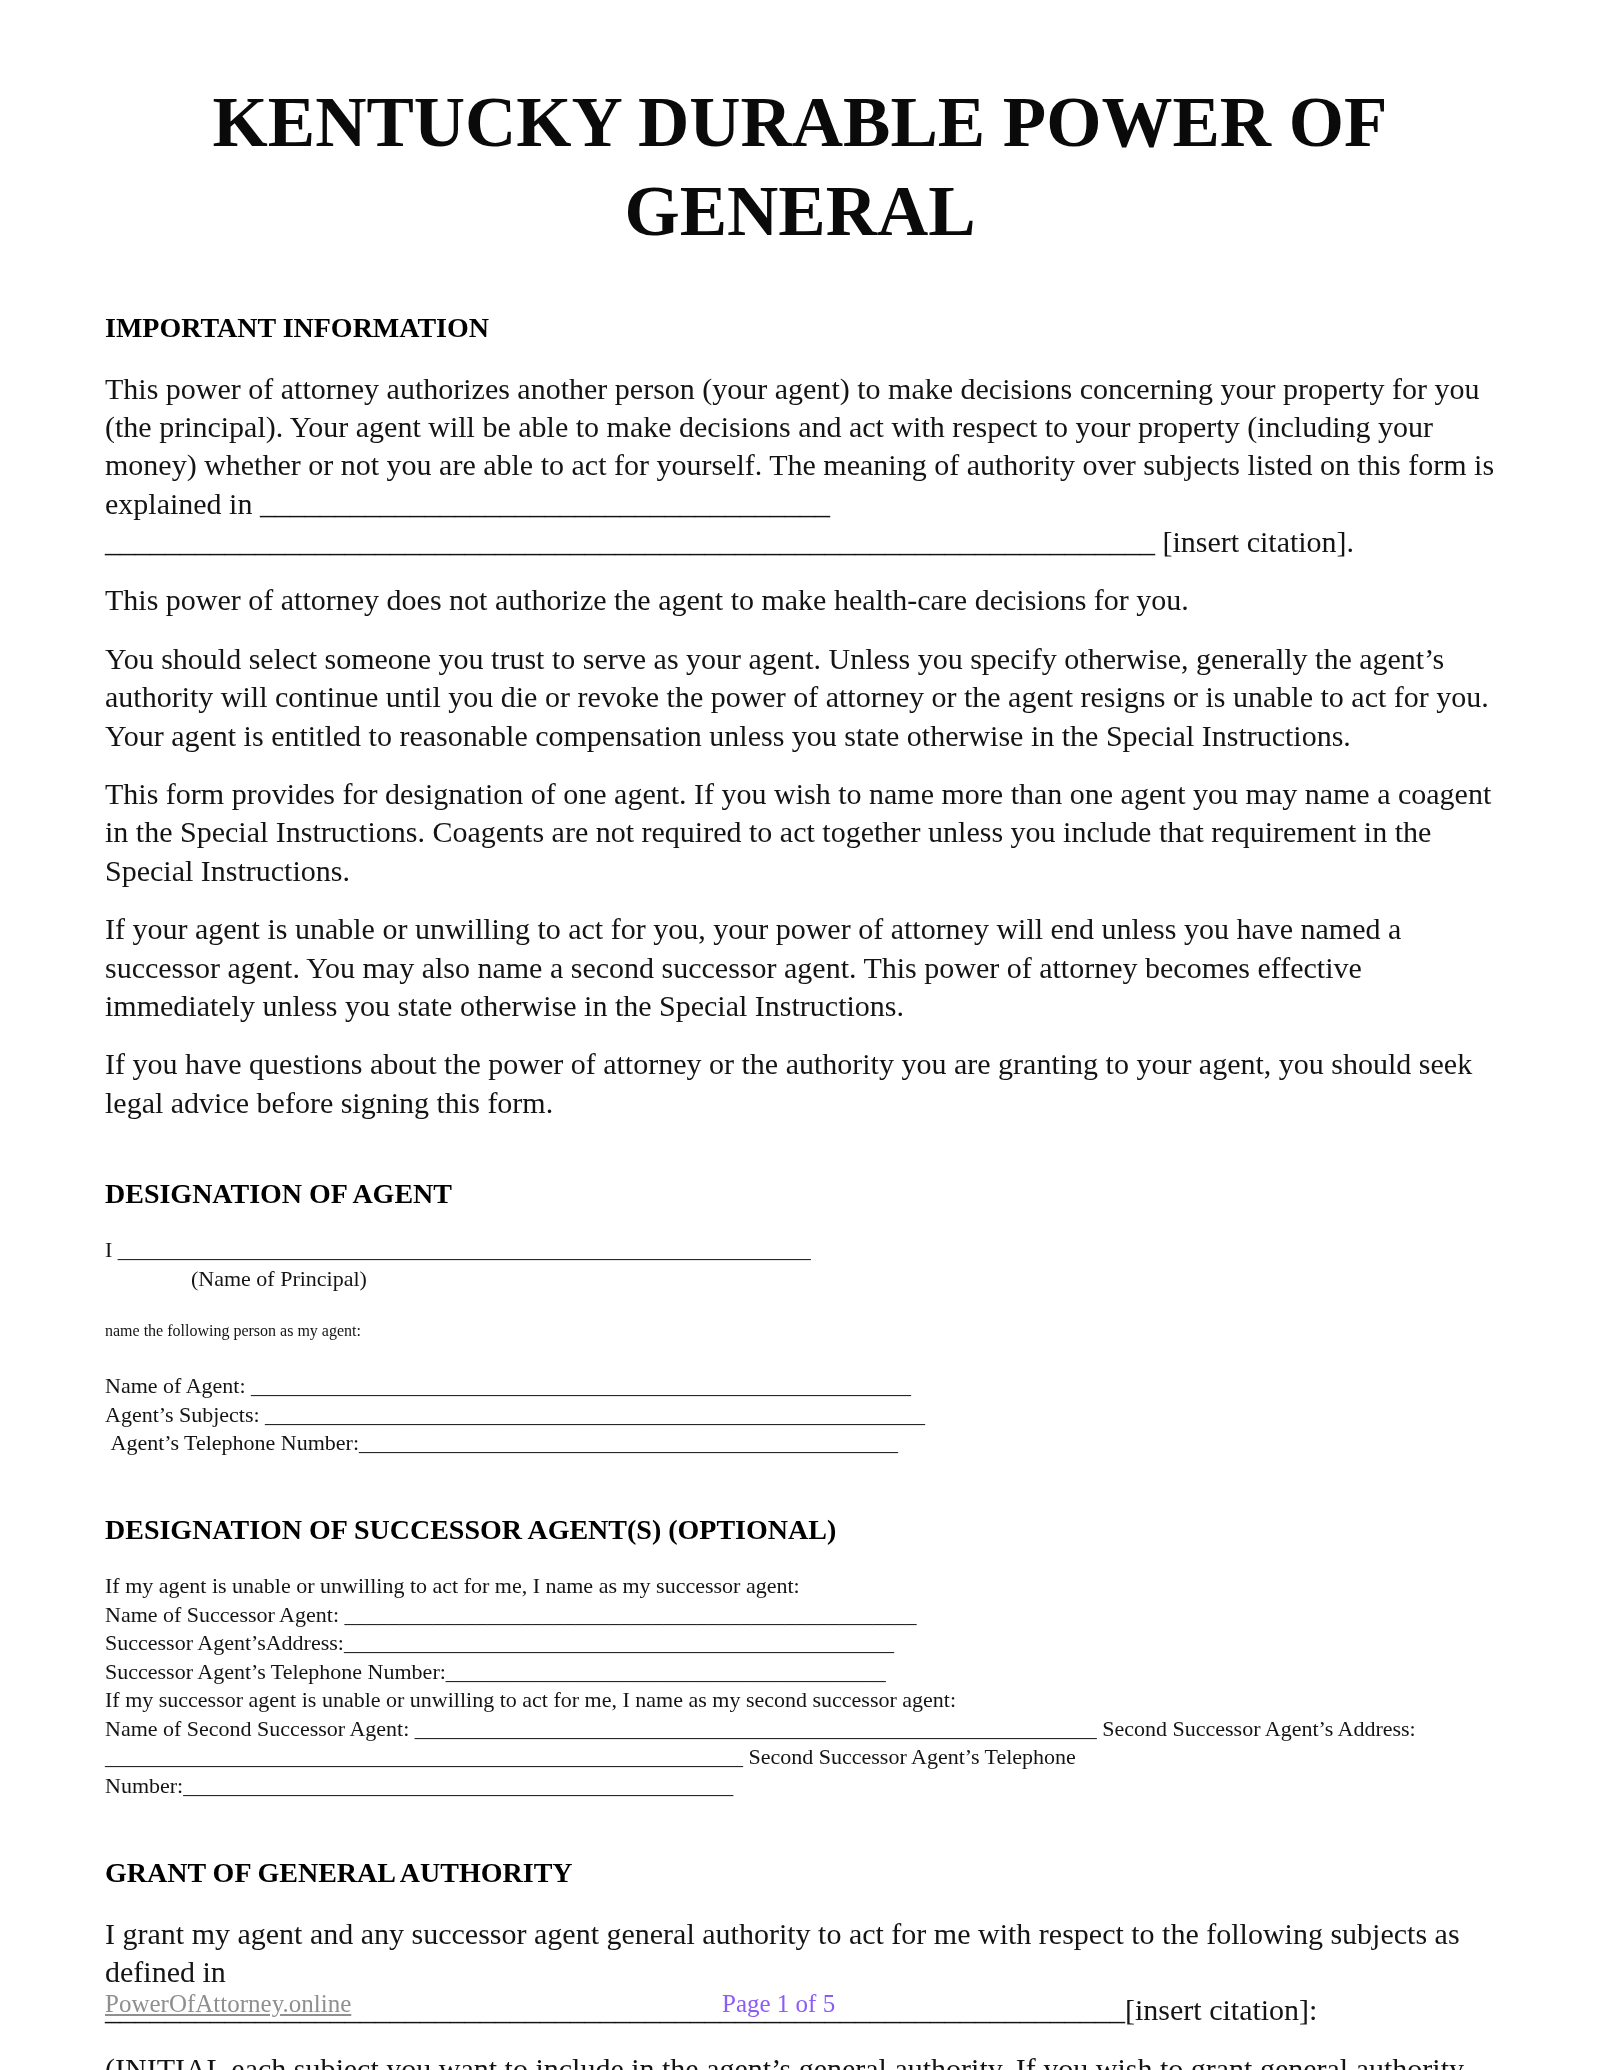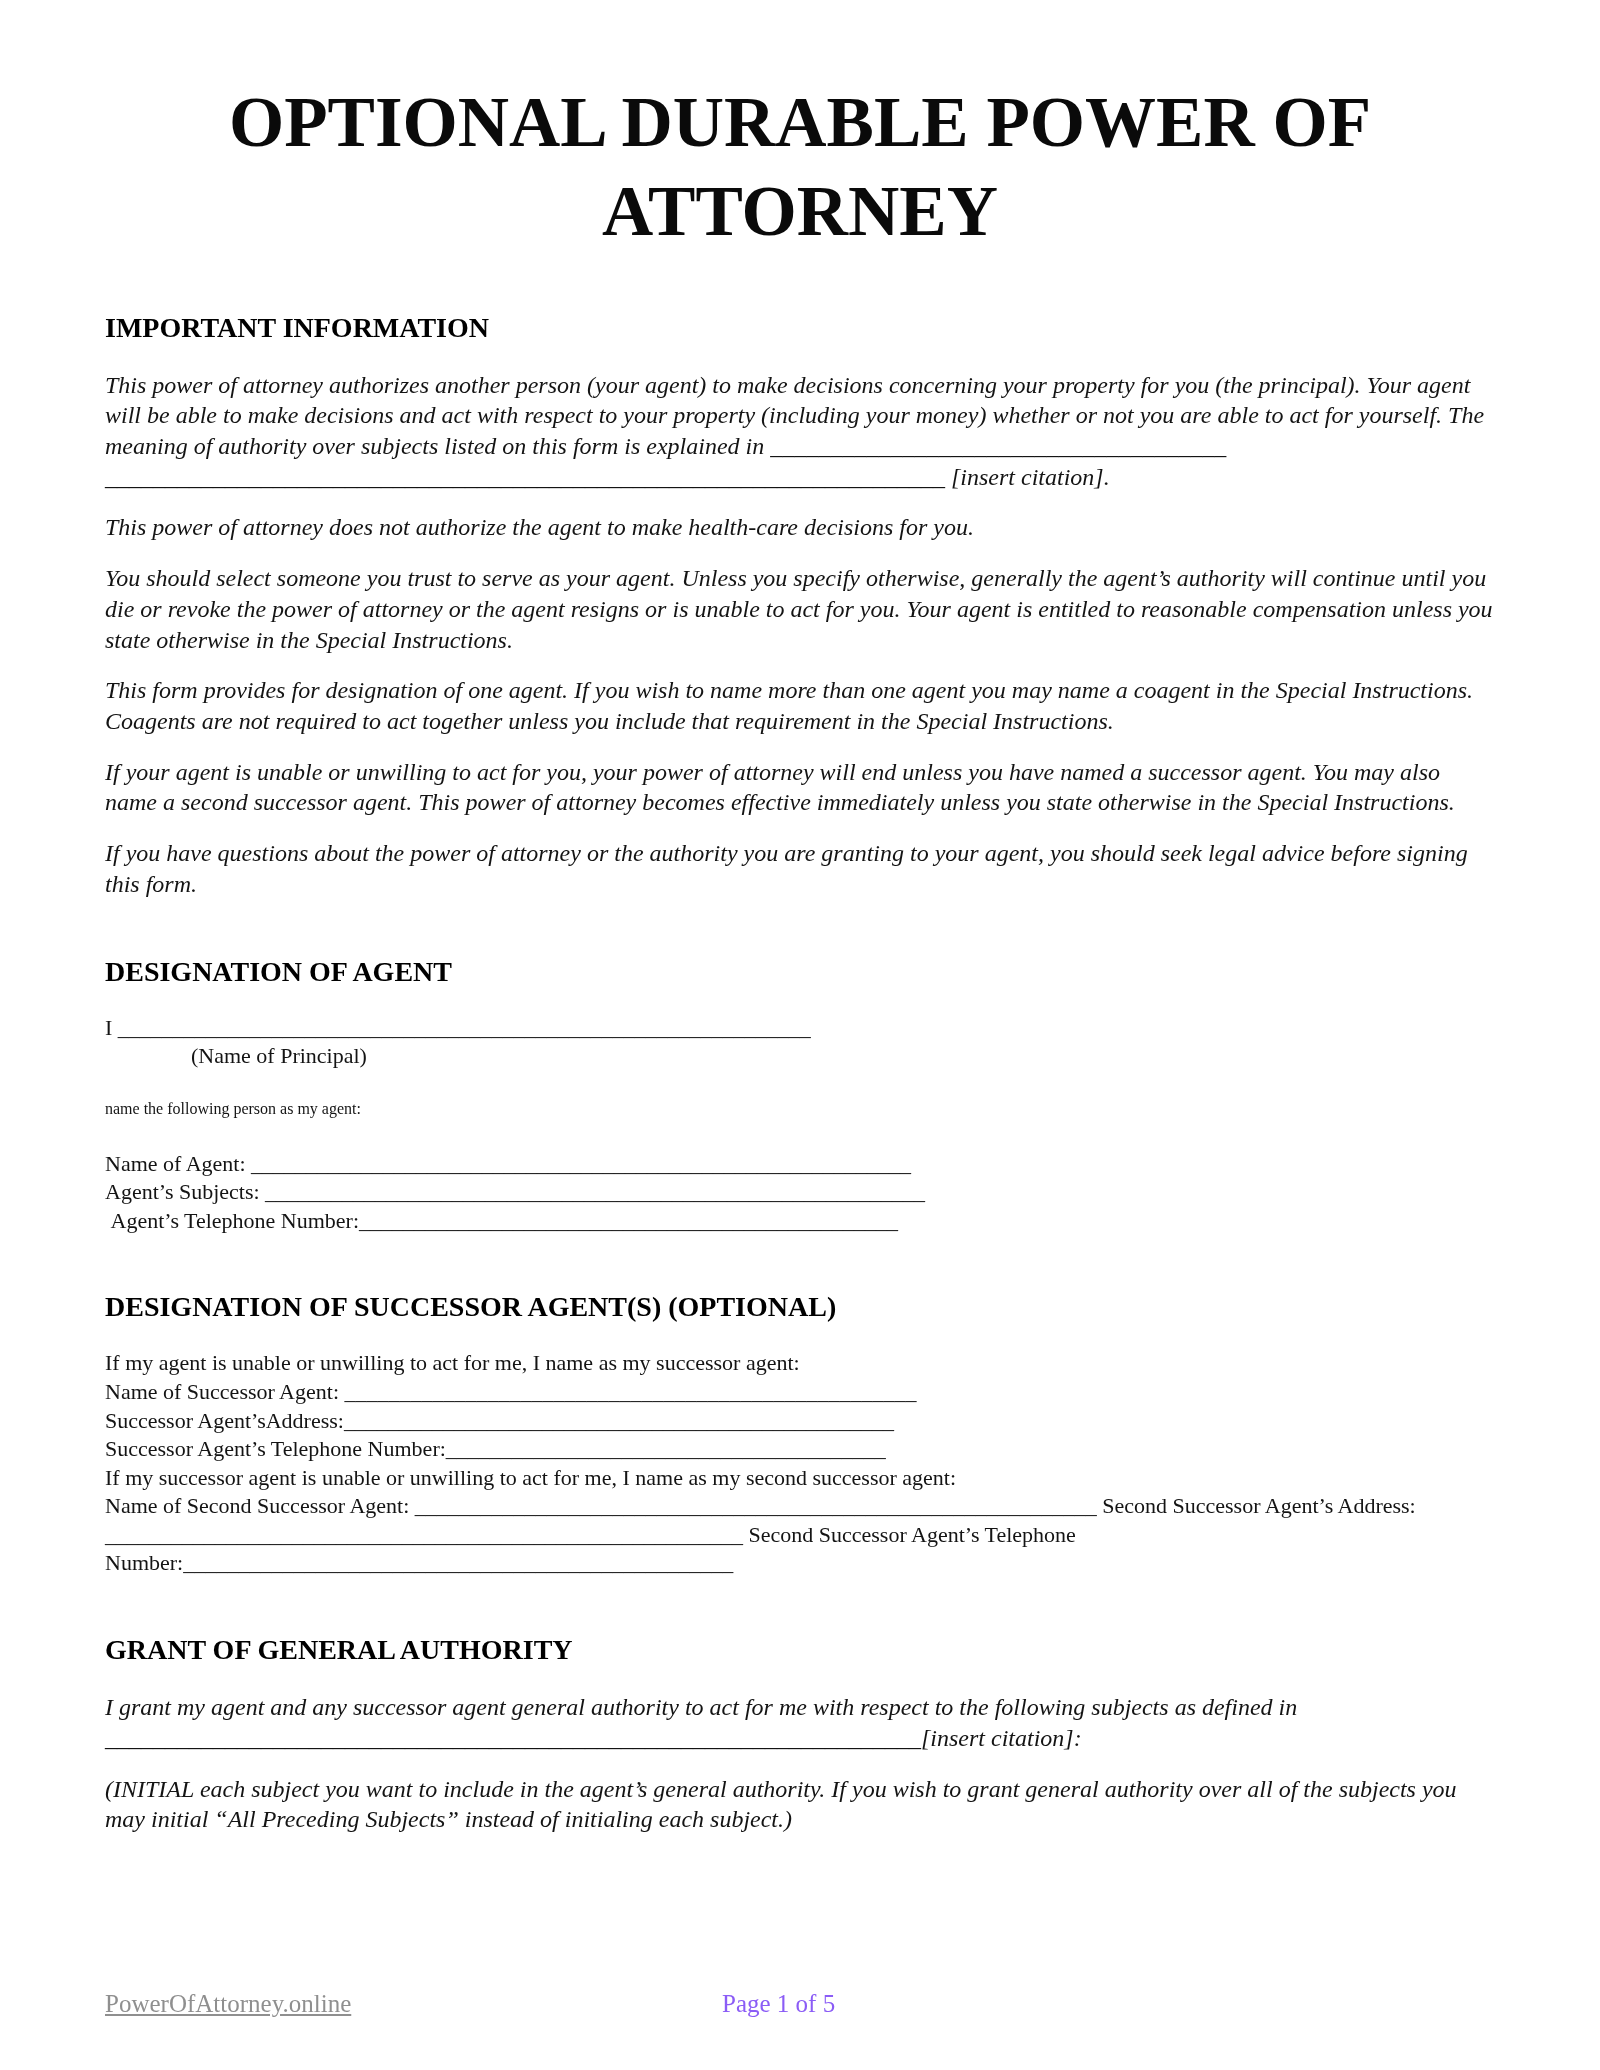--- a/index.html
+++ b/index.html
@@ -23,25 +23,24 @@
     margin: 16px 55px 0 55px;
     color: #0a0a0a;
   }
   h2.section-heading {
     font-size: 28px;
     font-weight: 700;
     margin: 56px 0 26px 0;
     color: #000000;
   }
   p.para {
-    font-size: 24px;
+    font-size: 30px;
     line-height: 1.28;
     margin: 0 0 20px 0;
     white-space: pre-wrap;
-    font-style: italic;
   }
   p.line {
     font-size: 22px;
     line-height: 1.3;
     margin: 0;
     white-space: pre-wrap;
   }
   p.caption {
     font-size: 22px;
     line-height: 1.3;
@@ -73,21 +72,21 @@
     left: 617px;
     top: 0;
     color: #8b5cf6;
   }
 </style>
 </head>
 <body>
 
 <div class="page">
 
-  <h1 class="doc-title">OPTIONAL DURABLE POWER OF ATTORNEY</h1>
+  <h1 class="doc-title">KENTUCKY DURABLE POWER OF GENERAL</h1>
 
   <section>
     <h2 class="section-heading">IMPORTANT INFORMATION</h2>
     <p class="para">This power of attorney authorizes another person (your agent) to make decisions concerning your property for you (the principal). Your agent will be able to make decisions and act with respect to your property (including your money) whether or not you are able to act for yourself. The meaning of authority over subjects listed on this form is explained in ______________________________________
 ______________________________________________________________________ [insert citation].</p>
     <p class="para">This power of attorney does not authorize the agent to make health-care decisions for you.</p>
     <p class="para">You should select someone you trust to serve as your agent. Unless you specify otherwise, generally the agent’s authority will continue until you die or revoke the power of attorney or the agent resigns or is unable to act for you. Your agent is entitled to reasonable compensation unless you state otherwise in the Special Instructions.</p>
     <p class="para">This form provides for designation of one agent. If you wish to name more than one agent you may name a coagent in the Special Instructions. Coagents are not required to act together unless you include that requirement in the Special Instructions.</p>
     <p class="para">If your agent is unable or unwilling to act for you, your power of attorney will end unless you have named a successor agent. You may also name a second successor agent. This power of attorney becomes effective immediately unless you state otherwise in the Special Instructions.</p>
     <p class="para">If you have questions about the power of attorney or the authority you are granting to your agent, you should seek legal advice before signing this form.</p>

